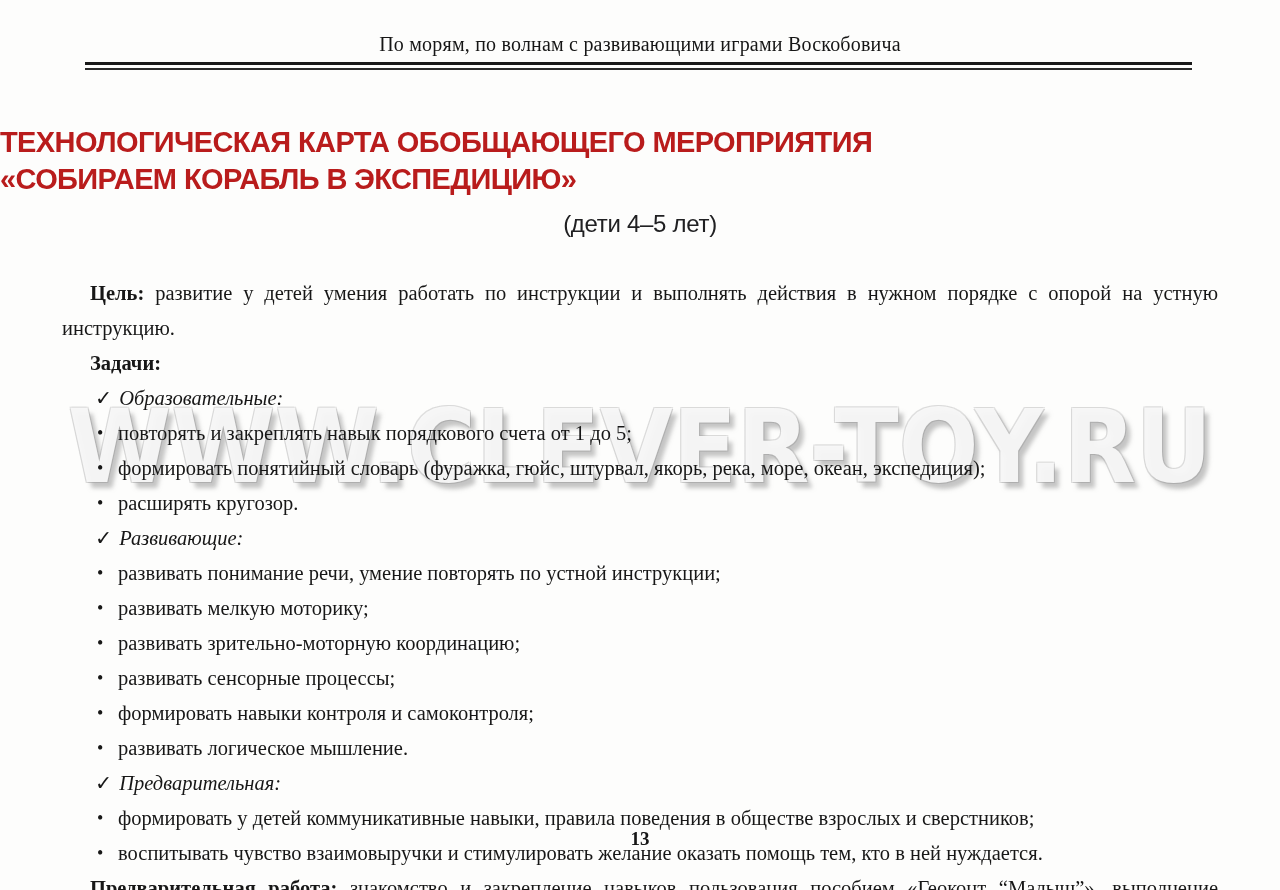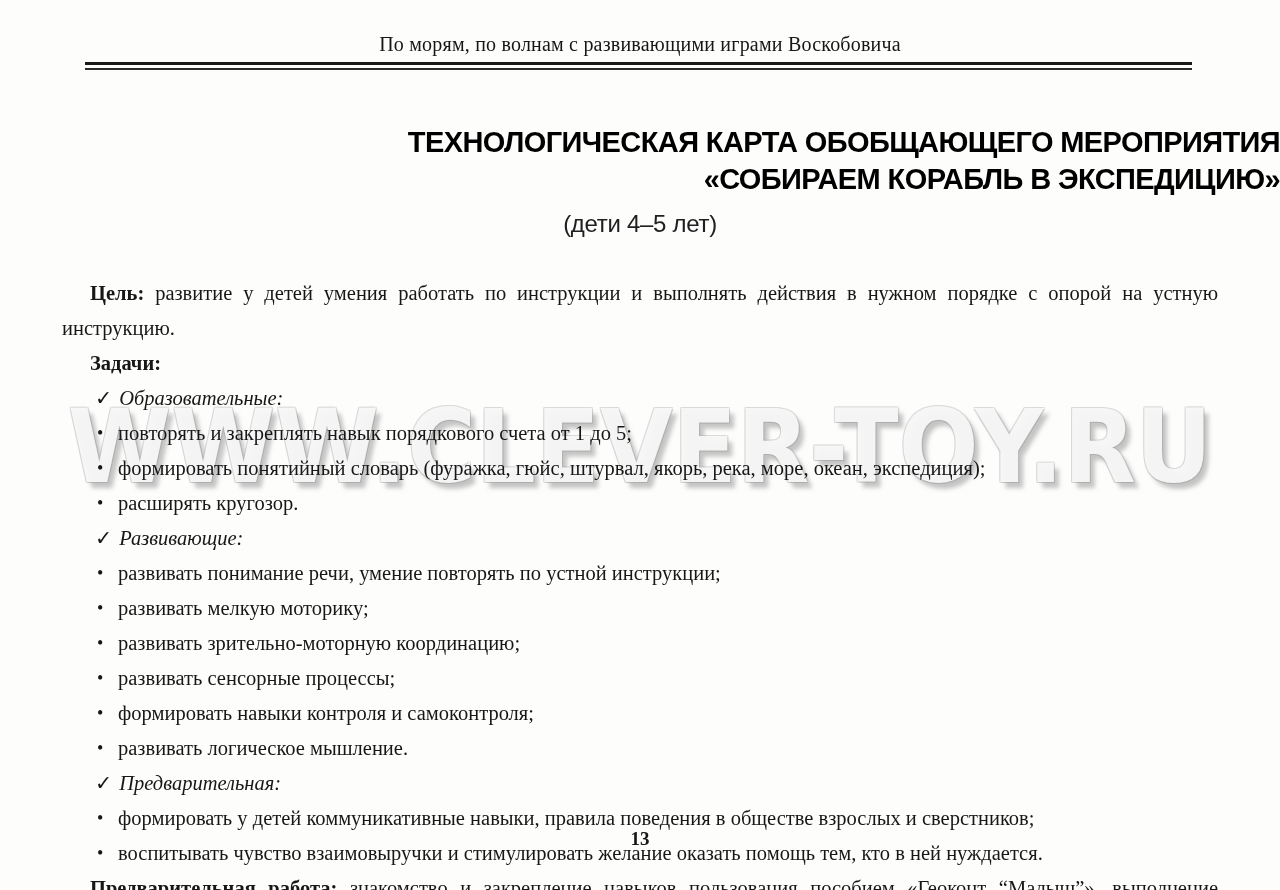--- a/index.html
+++ b/index.html
@@ -30,27 +30,27 @@
     position: absolute;
     top: 62px; left: 85px;
     width: 1107px; height: 8px;
     border-top: 3px solid #191919;
     border-bottom: 2px solid #2a2a2a;
   }
   
   .doc-title {
     position: absolute;
     top: 124px; left: 0; width: 100%;
-    text-align: right;
+    text-align: left;
     font-family: "Liberation Sans", "DejaVu Sans", sans-serif;
     font-weight: 700;
     font-size: 29px;
     line-height: 37px;
     letter-spacing: -0.6px;
-    color: #000000;
+    color: #b91c1c;
     z-index: 3;
   }
   .doc-subtitle {
     position: absolute;
     top: 210px; left: 0; width: 100%;
     text-align: center;
     font-family: "Liberation Sans", "DejaVu Sans", sans-serif;
     font-weight: 400;
     font-size: 24px;
     letter-spacing: -0.3px;

